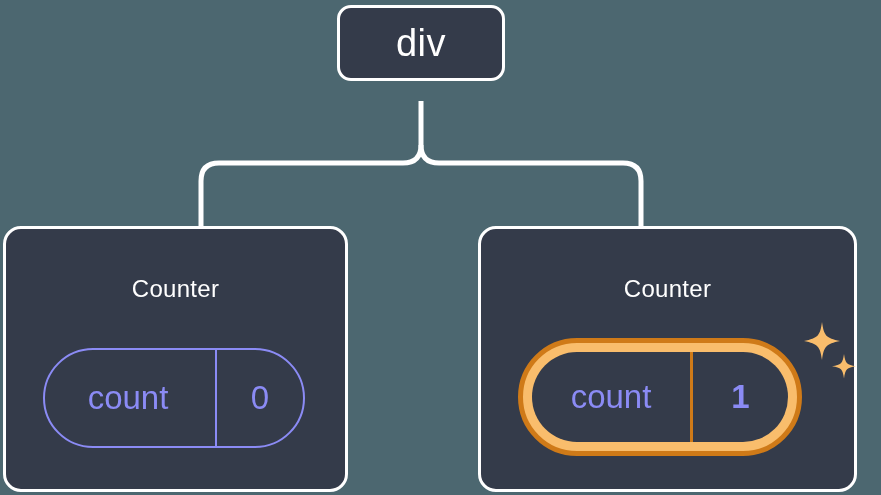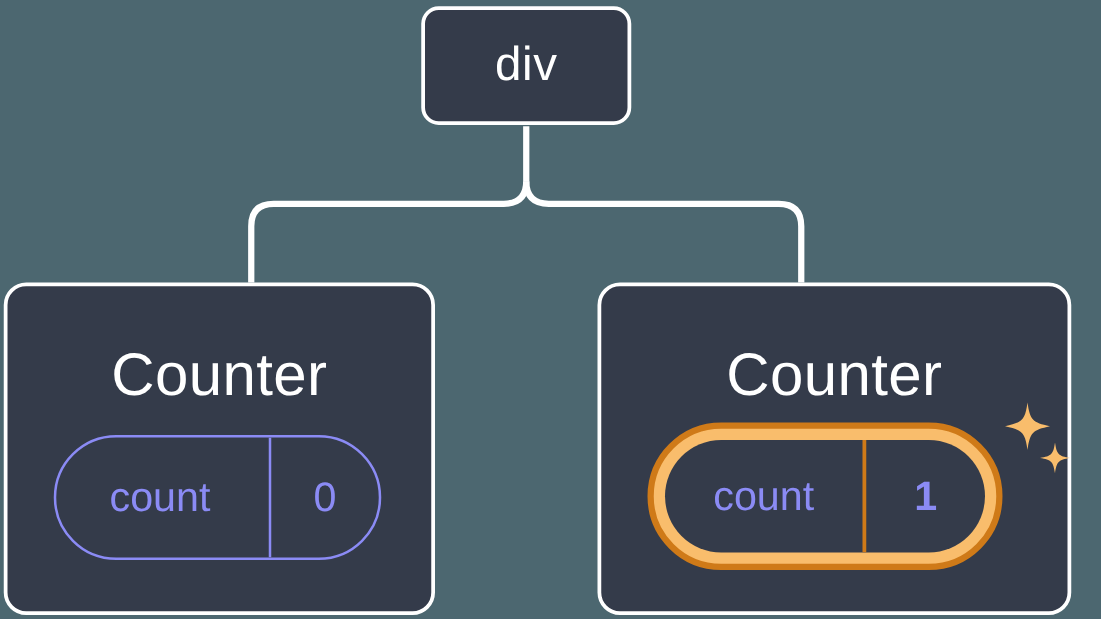--- a/index.html
+++ b/index.html
@@ -28,21 +28,21 @@
     height: 495px;
     pointer-events: none;
   }
 
   
   .root-node {
     position: absolute;
     left: 337px;
     top: 5px;
     width: 168px;
-    height: 95px;
+    height: 76px;
     box-sizing: border-box;
     background: #343b4a;
     border: 3px solid #ffffff;
     border-radius: 14px;
     display: flex;
     align-items: center;
     justify-content: center;
   }
   .root-label {
     color: #ffffff;
@@ -68,21 +68,21 @@
     height: 266px;
   }
   .card-right {
     left: 478px;
     top: 226px;
     width: 379px;
     height: 266px;
   }
   .card-title {
     color: #ffffff;
-    font-size: 48px;
+    font-size: 24px;
     margin-top: 48px;
     letter-spacing: 0.3px;
     line-height: 1;
   }
 
   
   .pill-wrap {
     position: absolute;
     display: flex;
   }

